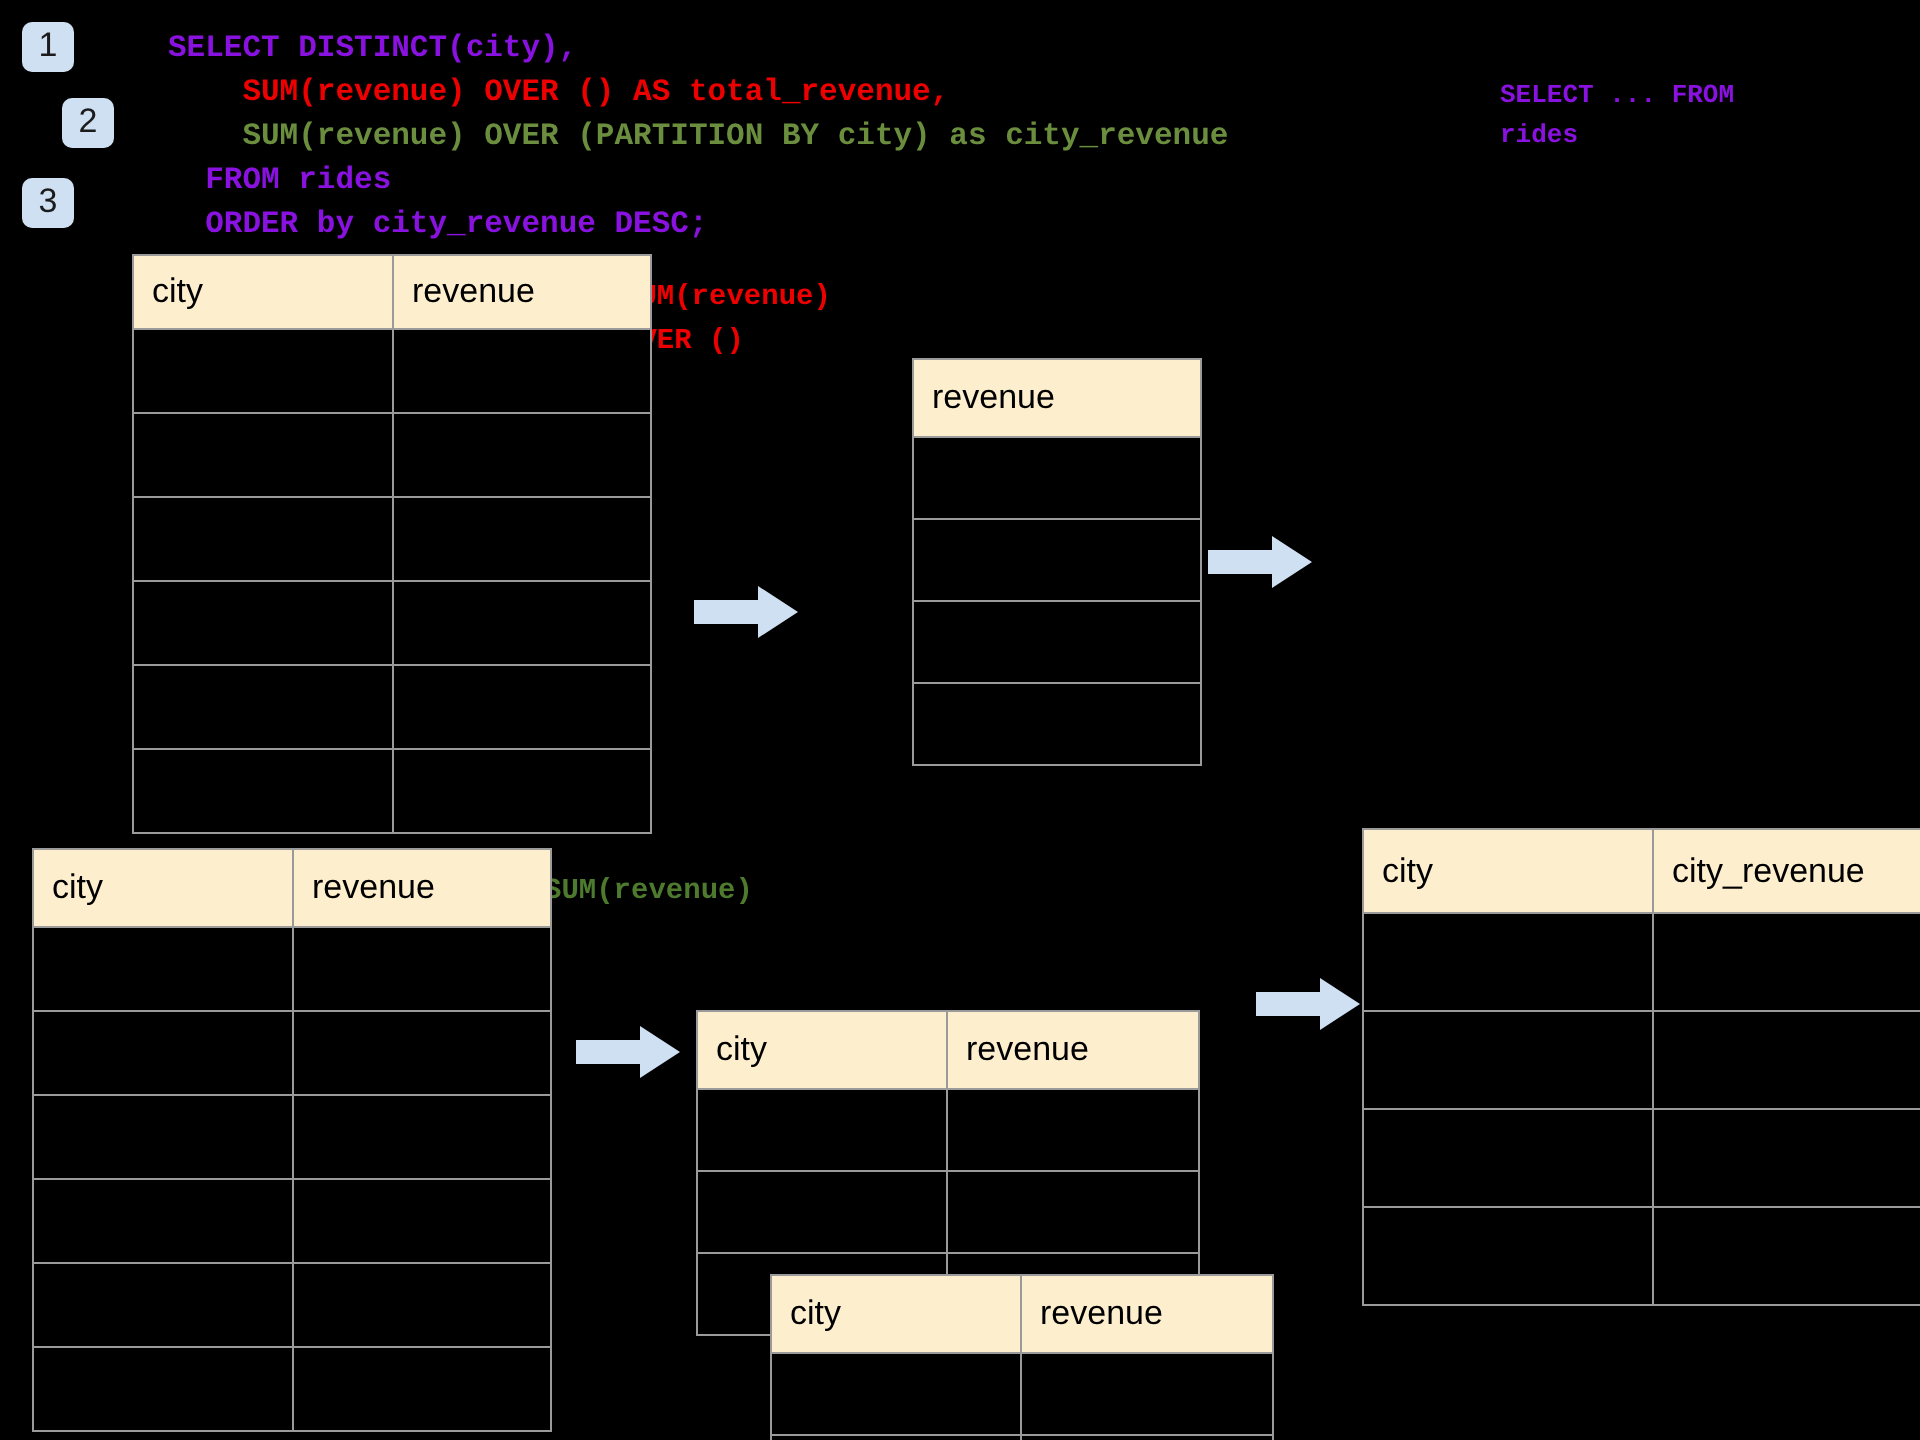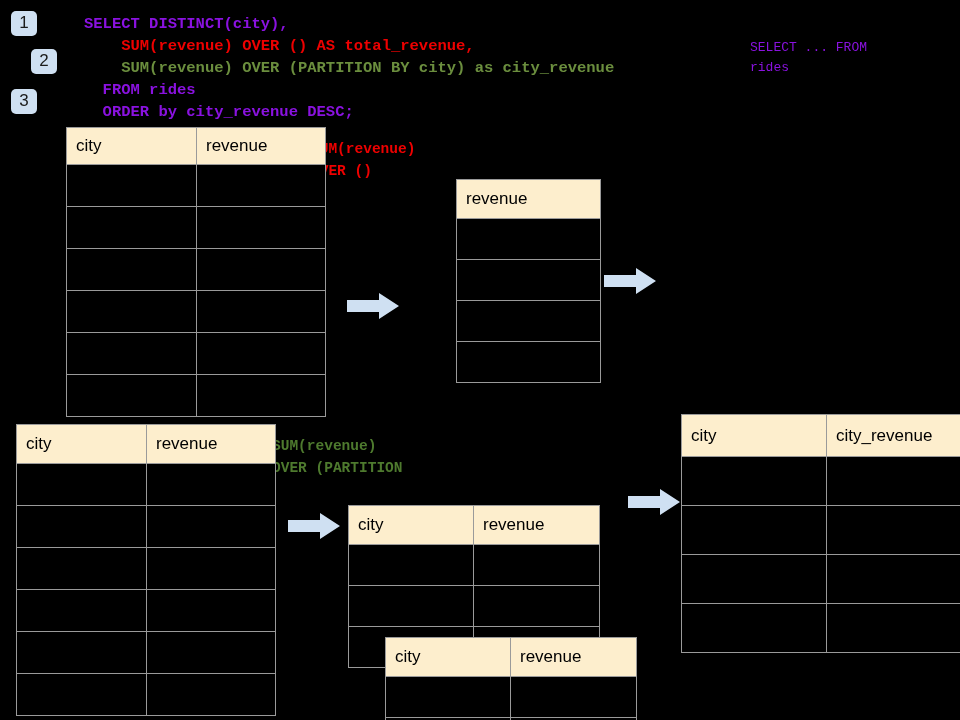--- a/index.html
+++ b/index.html
@@ -40,21 +40,21 @@
     font-weight: bold;
     letter-spacing: 0px;
   }
   .sql-line { white-space: pre; }
 
   .sql-aside {
     position: absolute;
     font-family: "Liberation Mono", monospace;
     font-size: 13px;
     line-height: 20px;
-    font-weight: normal;
+    font-weight: bold;
     white-space: pre;
   }
 
   
   .annot {
     position: absolute;
     font-family: "Liberation Mono", monospace;
     font-size: 14.5px;
     line-height: 22px;
     font-weight: bold;
@@ -101,21 +101,21 @@
       <div class="badge" style="left: 31px; top: 49px;">2</div>
       <div class="badge" style="left: 11px; top: 89px;">3</div>
     </div>
 
   <div class="sql" id="sql-block" style="left: 84px; top: 13px;"><div class="sql-line" style="color: rgb(138, 18, 224);">SELECT DISTINCT(city),</div><div class="sql-line" style="color: rgb(238, 0, 0);">    SUM(revenue) OVER () AS total_revenue,</div><div class="sql-line" style="color: rgb(107, 142, 62);">    SUM(revenue) OVER (PARTITION BY city) as city_revenue</div><div class="sql-line" style="color: rgb(138, 18, 224);">  FROM rides</div><div class="sql-line" style="color: rgb(138, 18, 224);">  ORDER by city_revenue DESC;</div></div>
 
   <div class="sql-aside" id="sql-aside" style="left: 750px; top: 38px; color: rgb(138, 18, 224);"><div>SELECT ... FROM</div><div>rides</div></div>
 
   <div id="annotations-layer">
       <div class="annot" style="left: 311px; top: 138px; color: rgb(238, 0, 0);"><div>SUM(revenue)</div><div>OVER ()</div></div>
-      <div class="annot" style="left: 272px; top: 435px; color: rgb(78, 122, 46);"><div>SUM(revenue)</div><div>OVER (PARTITION</div></div>
+      <div class="annot" style="left: 272px; top: 435px; color: rgb(78, 122, 46);"><div>SUM(revenue)</div></div>
     </div>
 
   <div id="tables-layer">
       <table class="tbl" style="left: 66px; top: 127px; width: 239px;">
         <thead>
           <tr>
             <th style="width: 120px; height: 24px;">city</th>
             <th style="width: 119px; height: 24px;">revenue</th>
           </tr>
         </thead>

